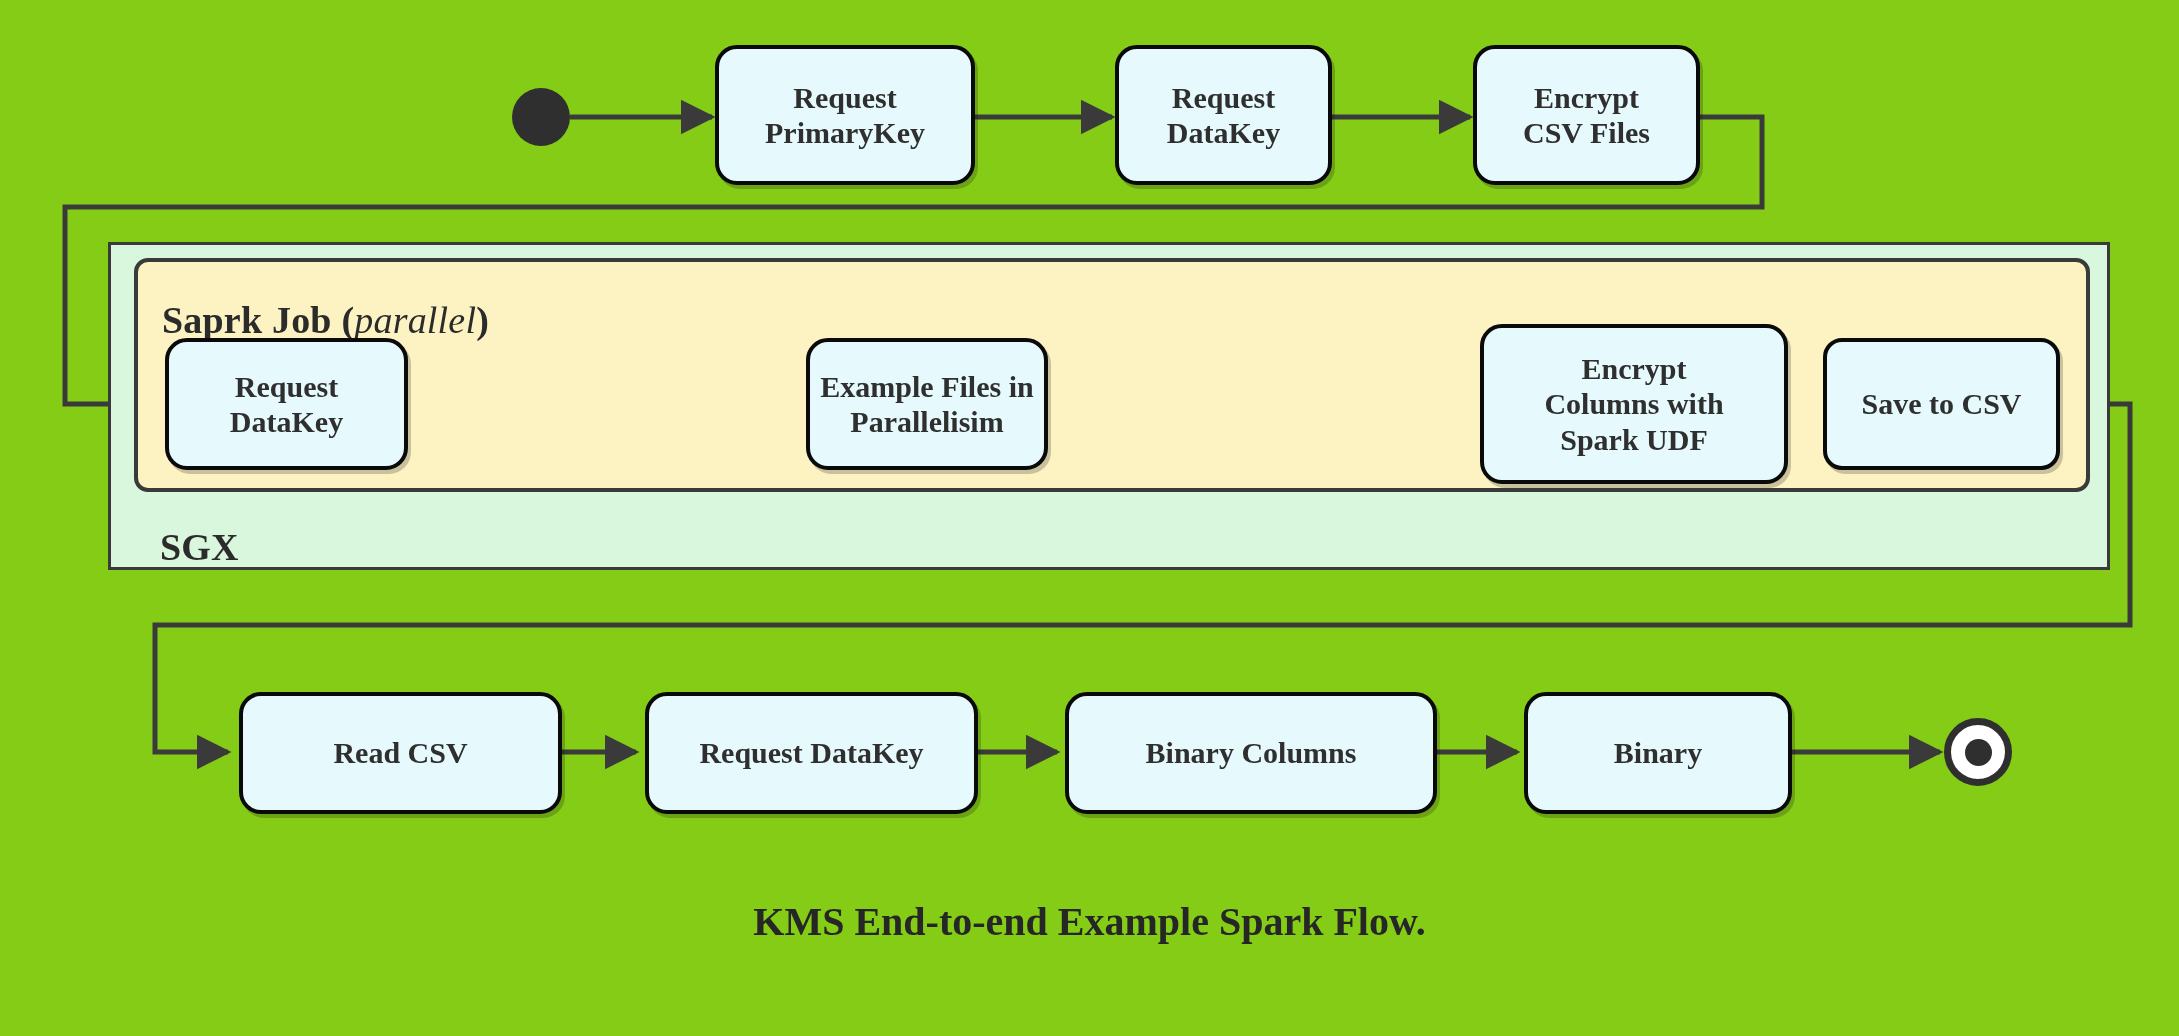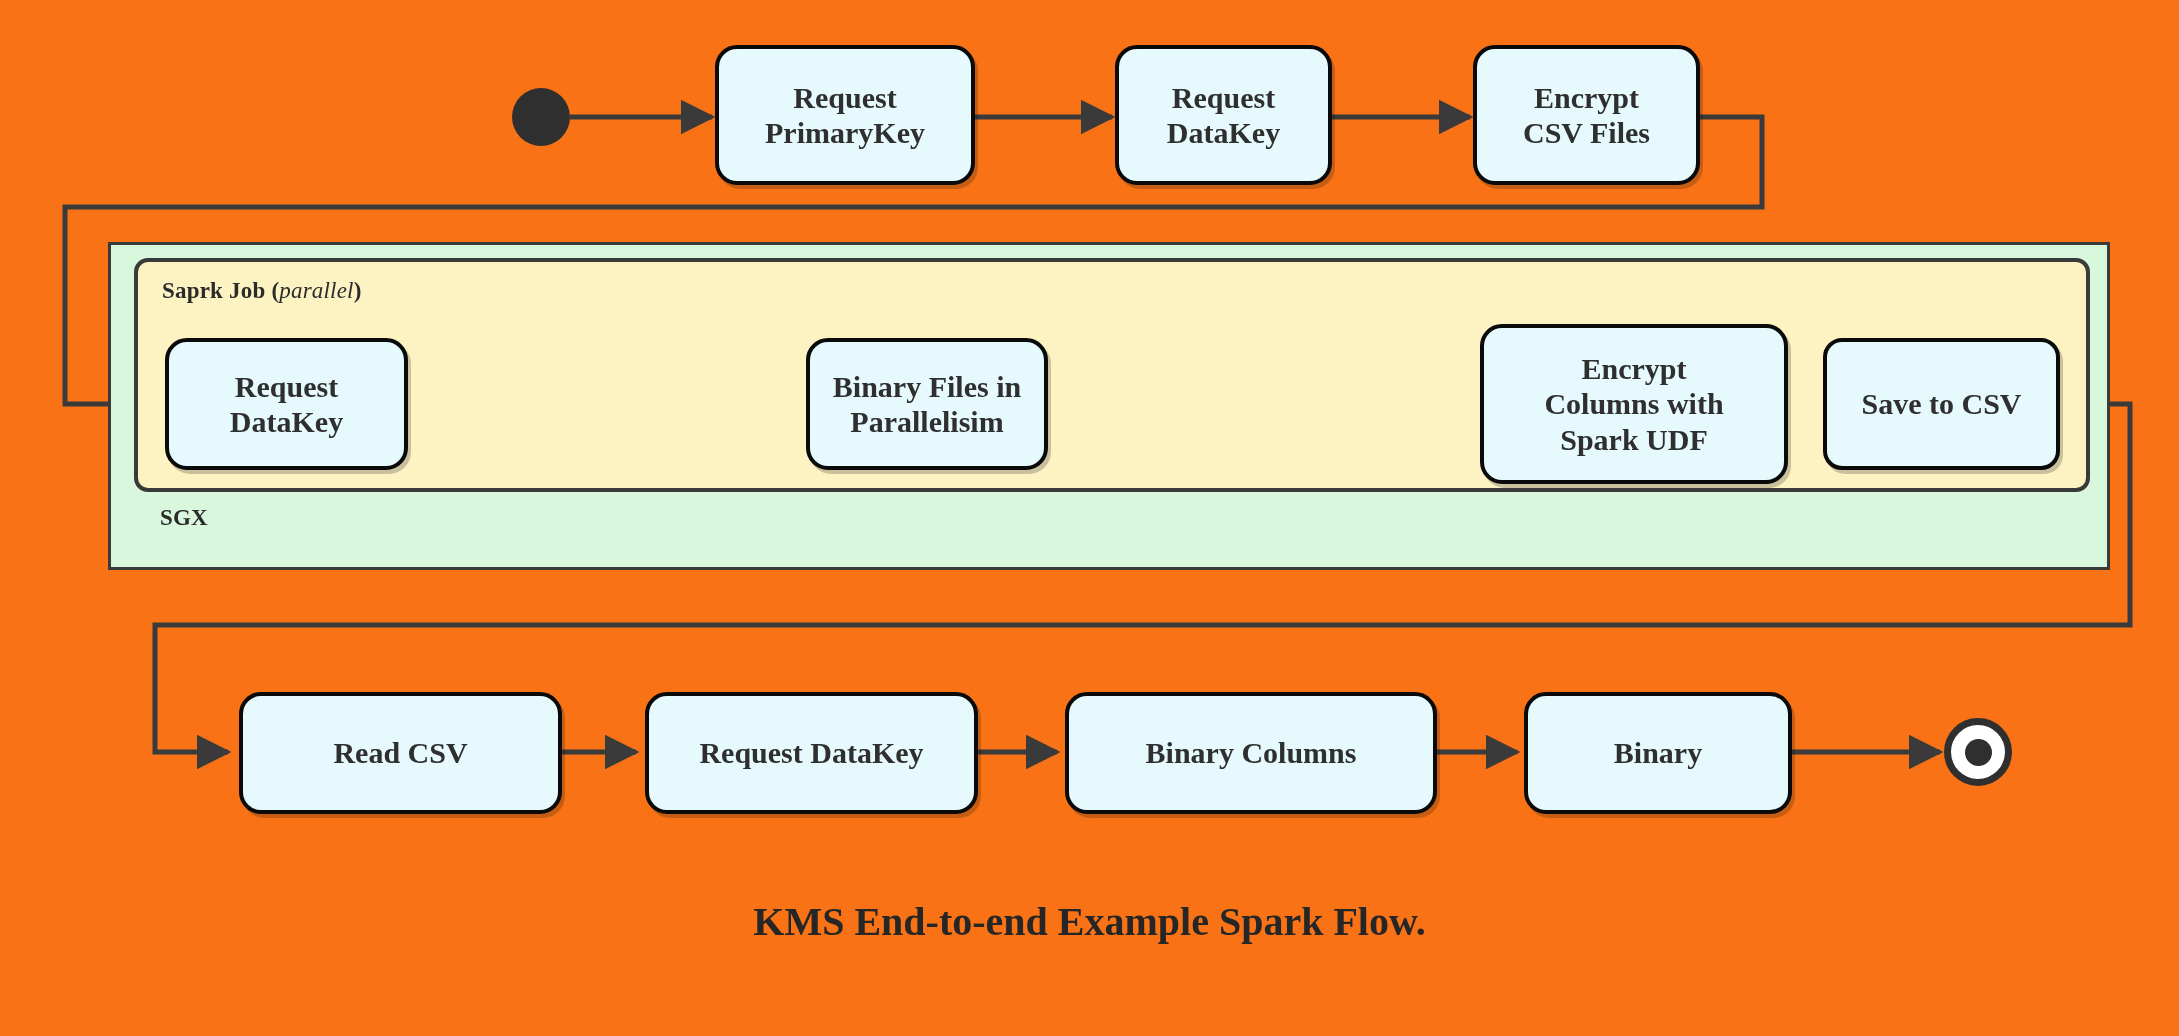--- a/index.html
+++ b/index.html
@@ -7,21 +7,21 @@
     padding: 0;
     background: #ffffff;
   }
   body {
     font-family: "Liberation Serif", "DejaVu Serif", serif;
   }
   #canvas {
     position: relative;
     width: 2179px;
     height: 1036px;
-    background: #f97316;
+    background: #84cc16;
     overflow: hidden;
   }
   #edges {
     position: absolute;
     left: 0;
     top: 0;
     width: 2179px;
     height: 1036px;
     pointer-events: none;
   }
@@ -35,24 +35,25 @@
     background: #d9f7dd;
   }
   .spark-box {
     background: #fdf3c2;
     border-radius: 14px;
     border: 4px solid #3a3a3a;
   }
   .container-label {
     position: absolute;
     font-weight: bold;
-    font-size: 23px;
+    font-size: 38px;
     color: #2b2b2b;
     white-space: nowrap;
     letter-spacing: 0.2px;
+    margin-top: 20px;
   }
   .container-label .paren {
     font-weight: bold;
   }
   .container-label .ital {
     font-style: italic;
     font-weight: normal;
   }
   
   .node {
@@ -171,21 +172,21 @@
     <span>Saprk Job</span><span>&nbsp;</span><span class="paren">(</span><span class="ital">parallel</span><span class="paren">)</span>
   </div>
 
   <div class="node" style="left:165px; top:338px; width:243px; height:132px;">
     <span class="node-label">Request
 DataKey</span>
   </div>
 
 
   <div class="node" style="left:806px; top:338px; width:242px; height:132px;">
-    <span class="node-label">Binary Files in
+    <span class="node-label">Example Files in
 Parallelisim</span>
   </div>
 
 
   <div class="node" style="left:1480px; top:324px; width:308px; height:160px;">
     <span class="node-label">Encrypt
 Columns with
 Spark UDF</span>
   </div>
 

